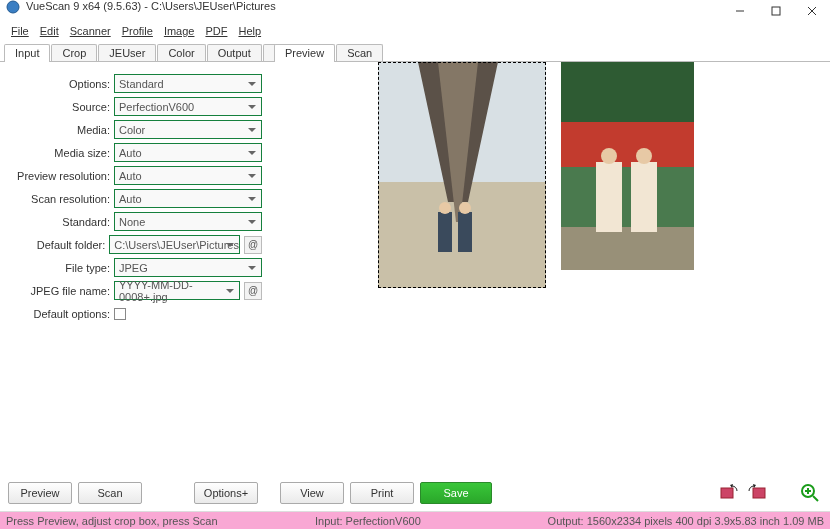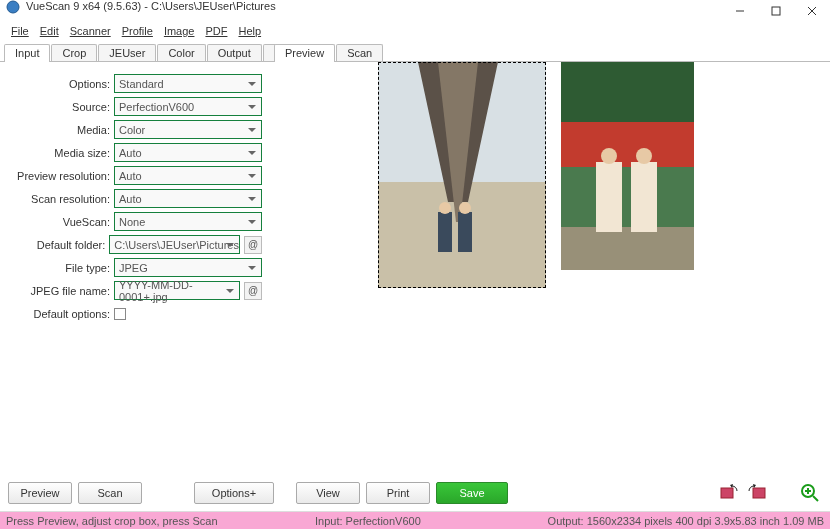--- a/index.html
+++ b/index.html
@@ -34,21 +34,21 @@
 .previewarea { flex: 1; background: #a0a0a0; position: relative; margin: 0 0 0 0; }
 .photos { position: absolute; left: 108px; top: 0; width: 350px; height: 390px; background: #fff; }
 .photo { position: absolute; overflow: hidden; }
 .photo1 { left: 0; top: 0; width: 168px; height: 226px; }
 .photo2 { left: 183px; top: 0; width: 133px; height: 208px; }
 .photo1::after { content:""; position:absolute; inset:0; border:1px dashed #000; }
 
 .bottombar { height: 36px; display: flex; align-items: center; padding: 0 8px; gap: 6px; background: #fff; }
 .btn { height: 22px; border: 1px solid #aaa; background: linear-gradient(#fefefe,#eaeaea); display: flex; align-items: center; justify-content: center; padding: 0 8px; color: #333; border-radius: 2px; }
 .btn.preview, .btn.scan { width: 64px; }
-.btn.options { width: 80px; text-align: right; }
+.btn.options { width: 64px; text-align: right; }
 .btn.view, .btn.print { width: 64px; }
 .btn.save { width: 72px; background: linear-gradient(#39c639,#2aa72a); color: #fff; border-color: #2a8a2a; }
 .spacer { flex: 1; }
 .iconbtn { width: 24px; height: 22px; display:flex; align-items:center; justify-content:center; }
 
 .statusbar { height: 18px; background: #f9a8d4; border-top: 1px solid #ddd; display: flex; align-items: center; padding: 0 6px; color: #555; }
 .statusbar .sleft { flex: 1; }
 .statusbar .smid { width: 200px; }
 .statusbar .sright { text-align: right; flex: 1; }
 
@@ -136,42 +136,42 @@
             <div class="sel">Auto</div>
           </div>
         </div>
       <div class="formrow">
           <div class="formlabel">Scan resolution:</div>
           <div class="formcontrol">
             <div class="sel">Auto</div>
           </div>
         </div>
       <div class="formrow">
-          <div class="formlabel">VueScan:</div>
+          <div class="formlabel">Standard:</div>
           <div class="formcontrol">
             <div class="sel">None</div>
           </div>
         </div>
       <div class="formrow">
           <div class="formlabel">Default folder:</div>
           <div class="formcontrol">
             <div class="sel">C:\Users\JEUser\Pictures</div>
             <div class="gearbtn">@</div>
           </div>
         </div>
       <div class="formrow">
           <div class="formlabel">File type:</div>
           <div class="formcontrol">
             <div class="sel">JPEG</div>
           </div>
         </div>
       <div class="formrow">
           <div class="formlabel">JPEG file name:</div>
           <div class="formcontrol">
-            <div class="sel">YYYY-MM-DD-0001+.jpg</div>
+            <div class="sel">YYYY-MM-DD-0008+.jpg</div>
             <div class="gearbtn">@</div>
           </div>
         </div>
       <div class="formrow">
           <div class="formlabel">Default options:</div>
           <div class="formcontrol">
             <div class="chk"></div>
           </div>
         </div>
     </div>

